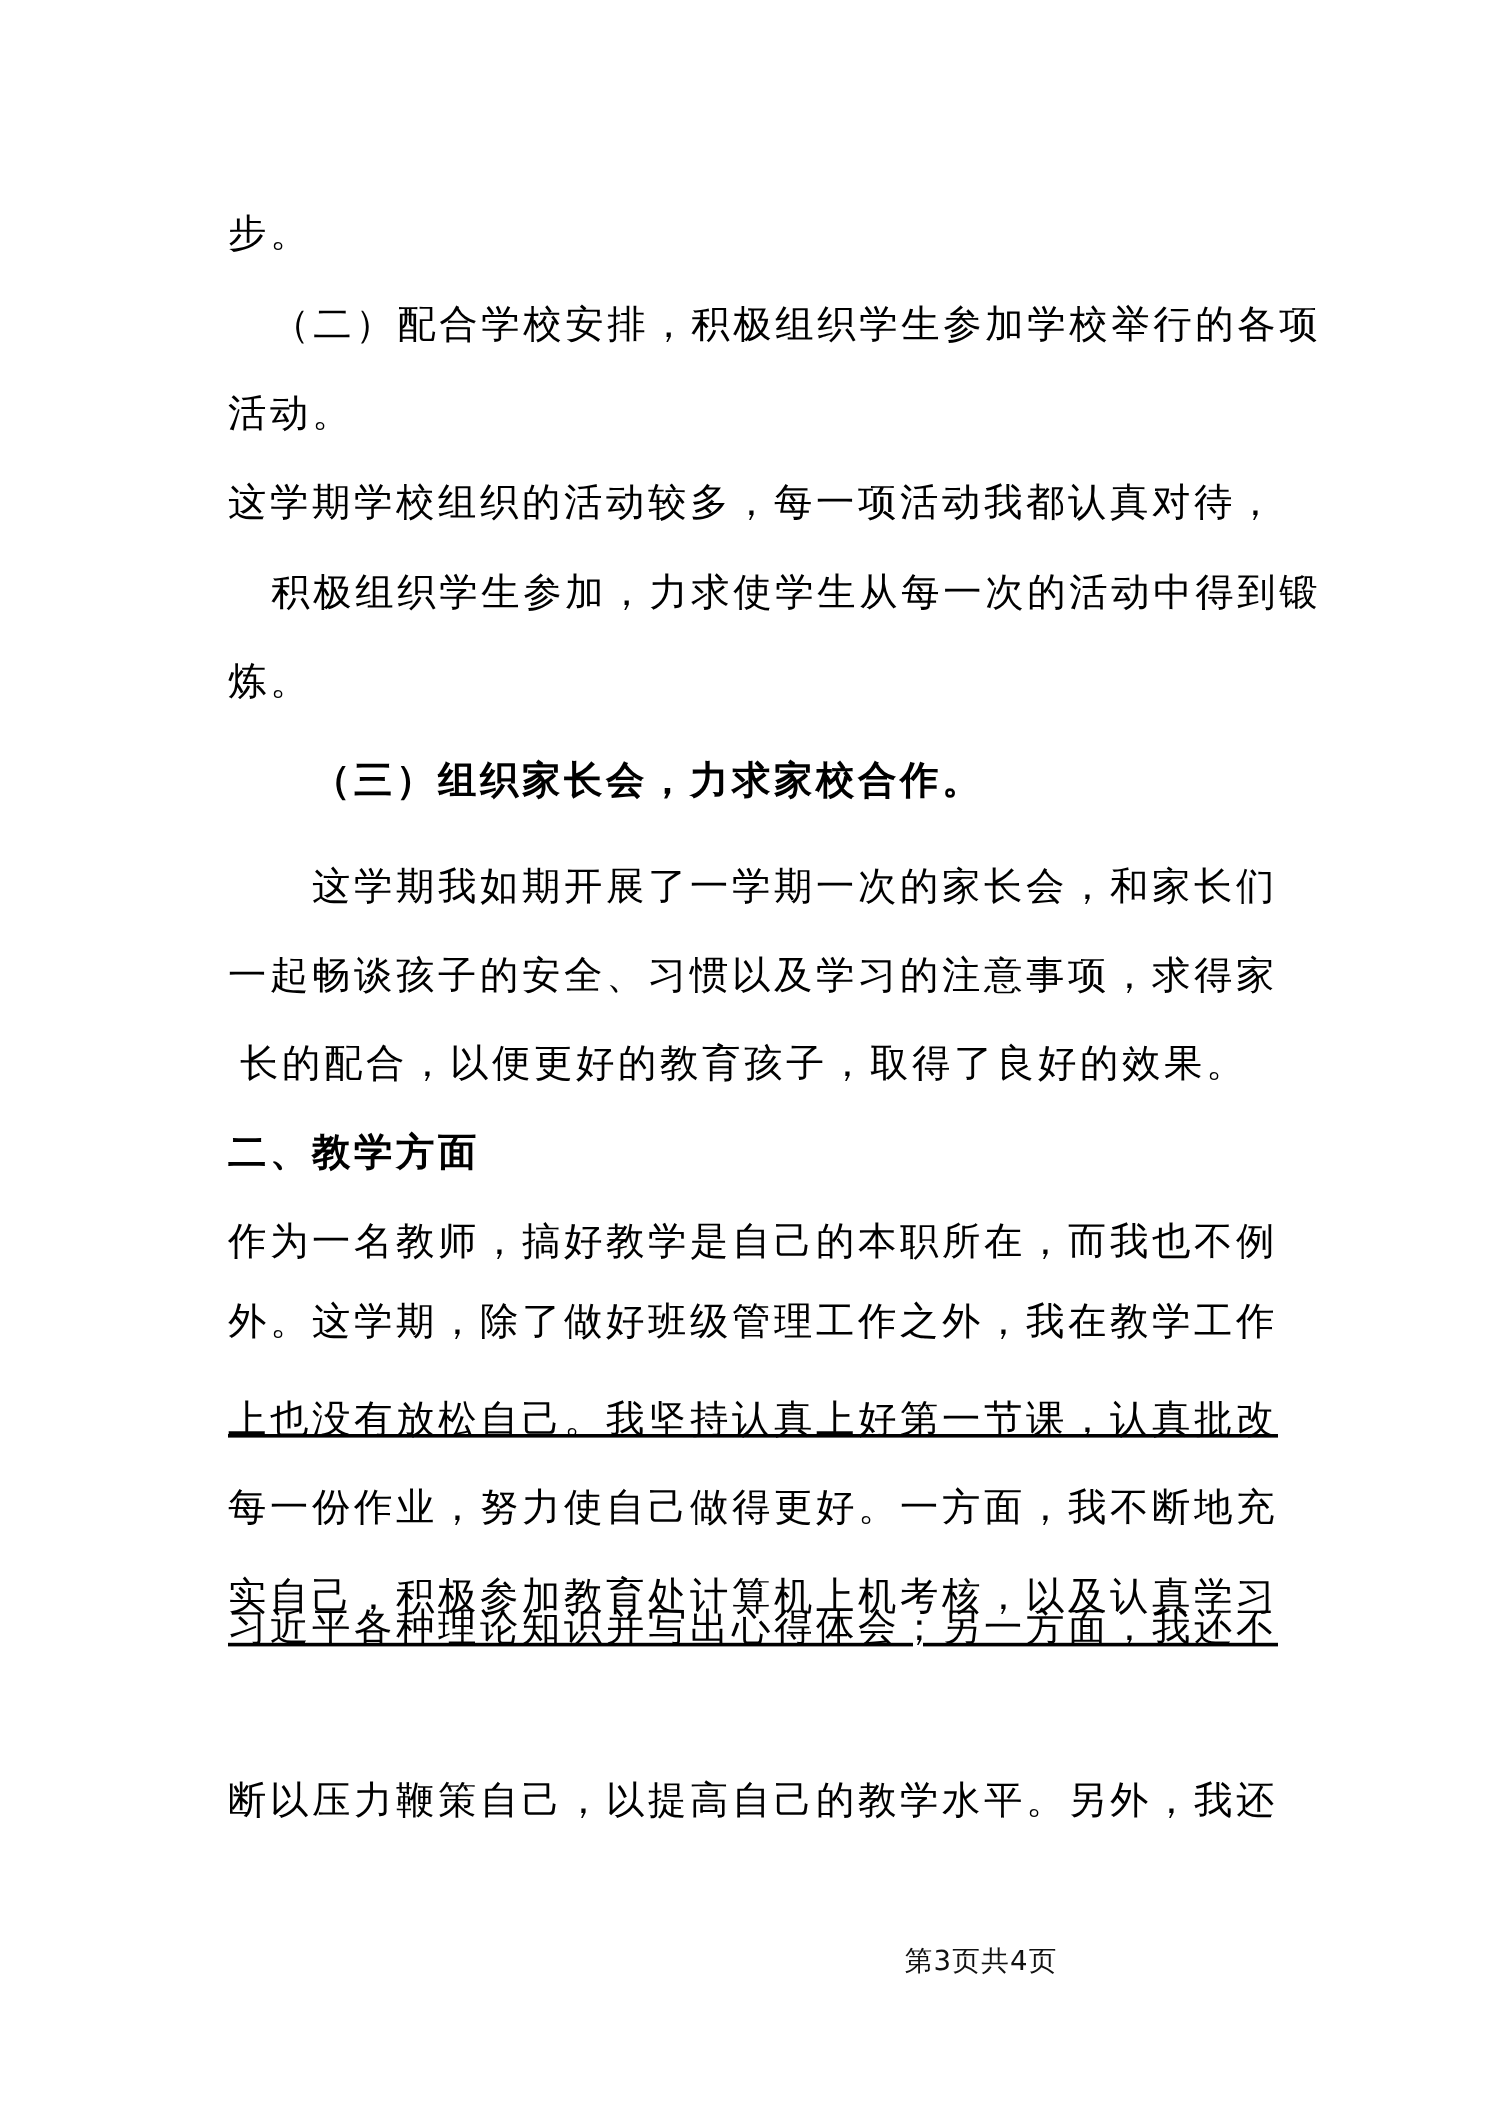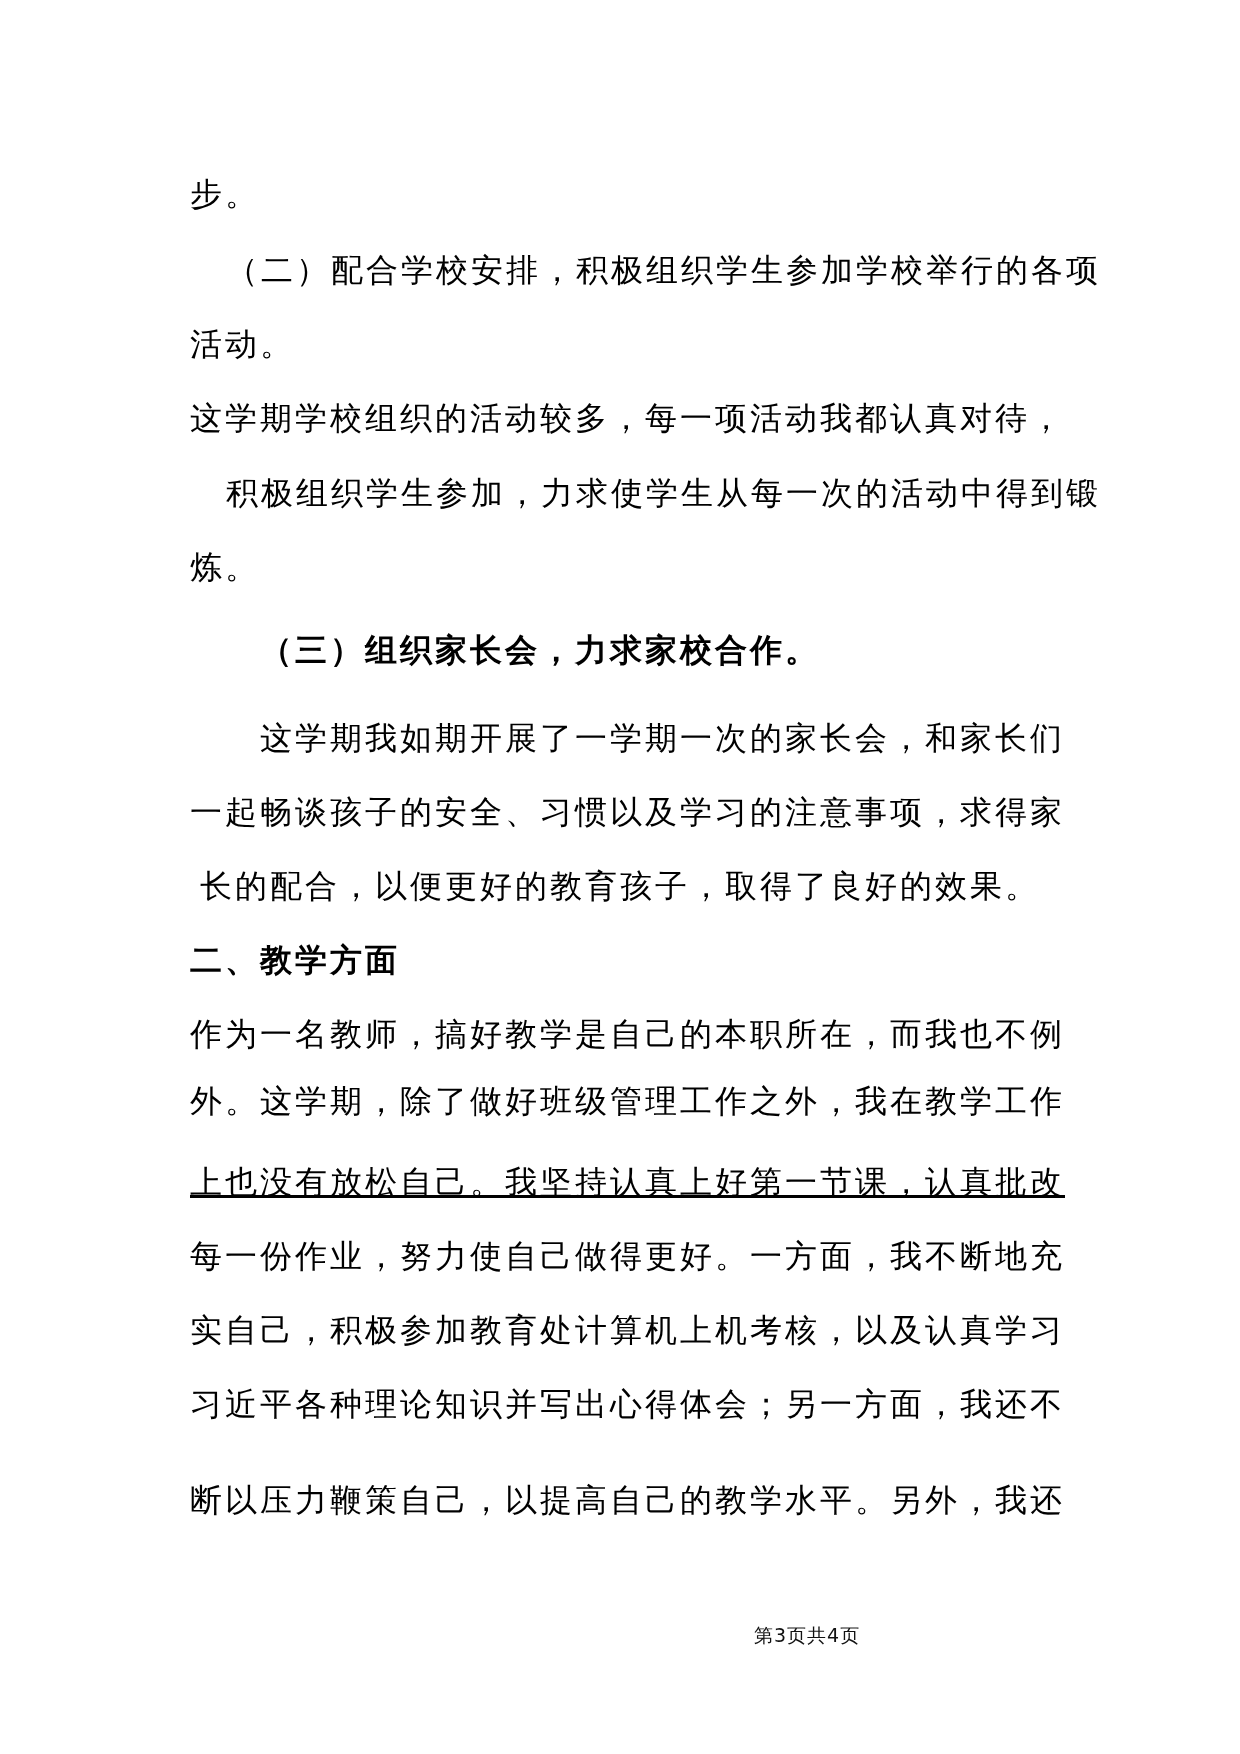--- a/index.html
+++ b/index.html
@@ -28,21 +28,21 @@
       width: 880px;
       font-size: 32px;
       line-height: 40px;
       white-space: nowrap;
       letter-spacing: 3px;
     }
     .footer {
       position: absolute;
       left: 754px;
       top: 1624px;
-      font-size: 19px;
+      font-size: 23px;
       line-height: 22px;
       letter-spacing: 1px;
       color: #111111;
       white-space: nowrap;
     }
   </style>
 </head>
 <body>
 
 <div class="page">
@@ -56,17 +56,17 @@
       <div class="line" style="top: 630px; left: 260px; font-weight: bold;">（三）组织家长会，力求家校合作。</div>
       <div class="line" style="top: 718px; left: 260px;">这学期我如期开展了一学期一次的家长会，和家长们</div>
       <div class="line" style="top: 792px; left: 190px;">一起畅谈孩子的安全、习惯以及学习的注意事项，求得家</div>
       <div class="line" style="top: 866px; left: 178px; margin-left: 22px;">长的配合，以便更好的教育孩子，取得了良好的效果。</div>
       <div class="line" style="top: 940px; left: 190px; font-weight: bold;"> 二、教学方面</div>
       <div class="line" style="top: 1014px; left: 190px;"> 作为一名教师，搞好教学是自己的本职所在，而我也不例</div>
       <div class="line" style="top: 1081px; left: 190px;">外。这学期，除了做好班级管理工作之外，我在教学工作</div>
       <div class="line" style="top: 1162px; left: 190px; text-decoration: underline;">上也没有放松自己。我坚持认真上好第一节课，认真批改</div>
       <div class="line" style="top: 1236px; left: 190px;">每一份作业，努力使自己做得更好。一方面，我不断地充</div>
       <div class="line" style="top: 1310px; left: 190px;">实自己，积极参加教育处计算机上机考核，以及认真学习</div>
-      <div class="line" style="top: 1384px; left: 190px;">习近平各种理论知识并写出心得体会；另一方面，我还不</div>
+      <div class="line" style="top: 1336px; left: 190px; text-decoration: underline;">习近平各种理论知识并写出心得体会；另一方面，我还不</div>
       <div class="line" style="top: 1480px; left: 190px;">断以压力鞭策自己，以提高自己的教学水平。另外，我还</div>
     </div>
   <div class="footer">第3页共4页</div>
 </div>
 
 </body></html>

